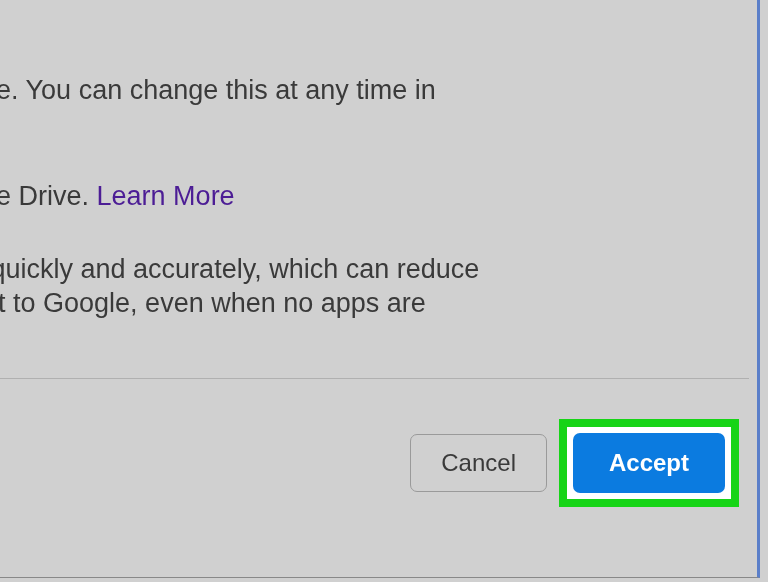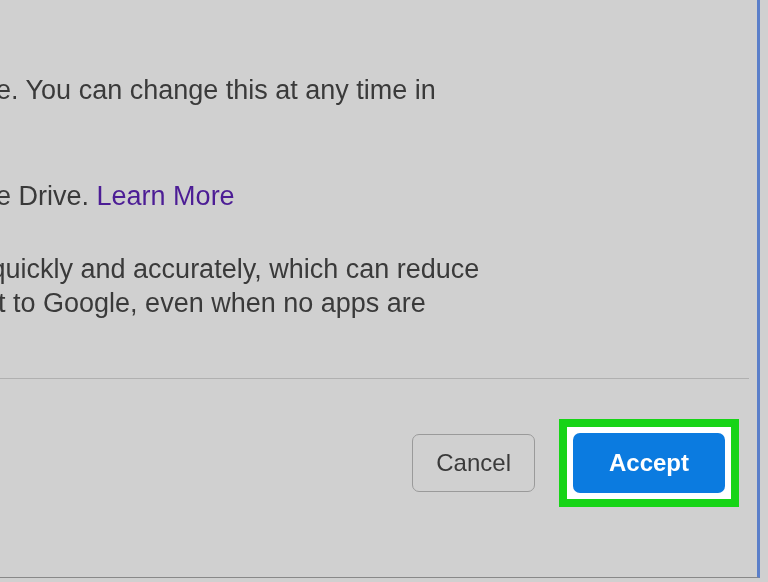--- a/index.html
+++ b/index.html
@@ -68,28 +68,27 @@
       font-size: 24px;
       padding: 14px 32px;
       border-radius: 7px;
       cursor: pointer;
       font-family: inherit;
     }
     .btn-cancel {
       background: #d0d0d0;
       border: 1.5px solid #9a9a9a;
       color: #3a3a3a;
-      padding: 14px 23px;
+      padding: 14px 30px;
     }
     .accept-wrap {
       border: 8px solid #17d417;
       padding: 6px;
       background: #fff;
       display: inline-flex;
-      margin-left: 12px;
     }
     .btn-accept {
       background: #0b7be0;
       border: none;
       color: #fff;
       font-weight: 600;
       padding: 16px 36px;
       border-radius: 7px;
     }
   </style>

